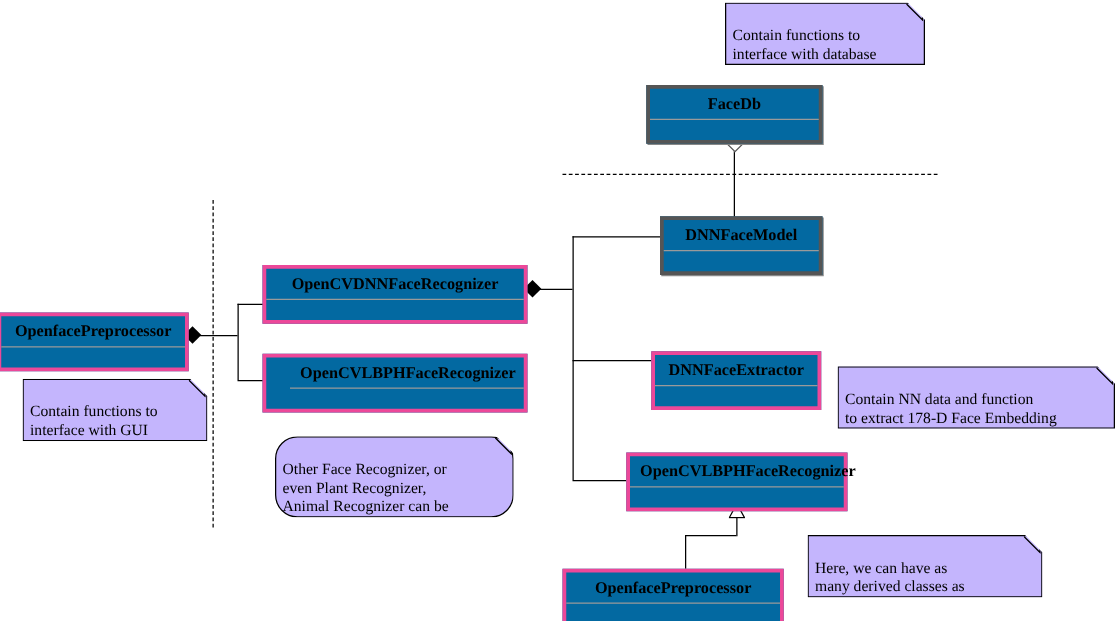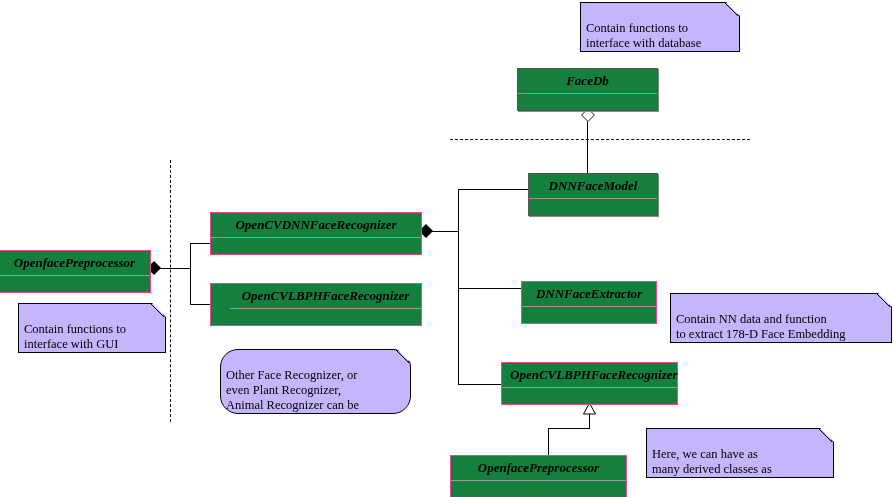--- a/index.html
+++ b/index.html
@@ -13,23 +13,22 @@
     height: 497px;
     background: #ffffff;
     font-family: "Liberation Serif", "DejaVu Serif", serif;
     overflow: hidden;
   }
 
   
   .uml-class {
     position: absolute;
     box-sizing: border-box;
-    background: #15803d;
-    border: 1px solid #ec4899;
-    font-style: italic;
+    background: #0369a1;
+    border: 3px solid #ec4899;
   }
   .uml-class.shadowed {
     border-color: #555555;
     box-shadow: 1px 1px 0 0 #888888;
   }
   .uml-class .cls-name {
     box-sizing: border-box;
     text-align: center;
     font-weight: bold;
     font-size: 13px;

